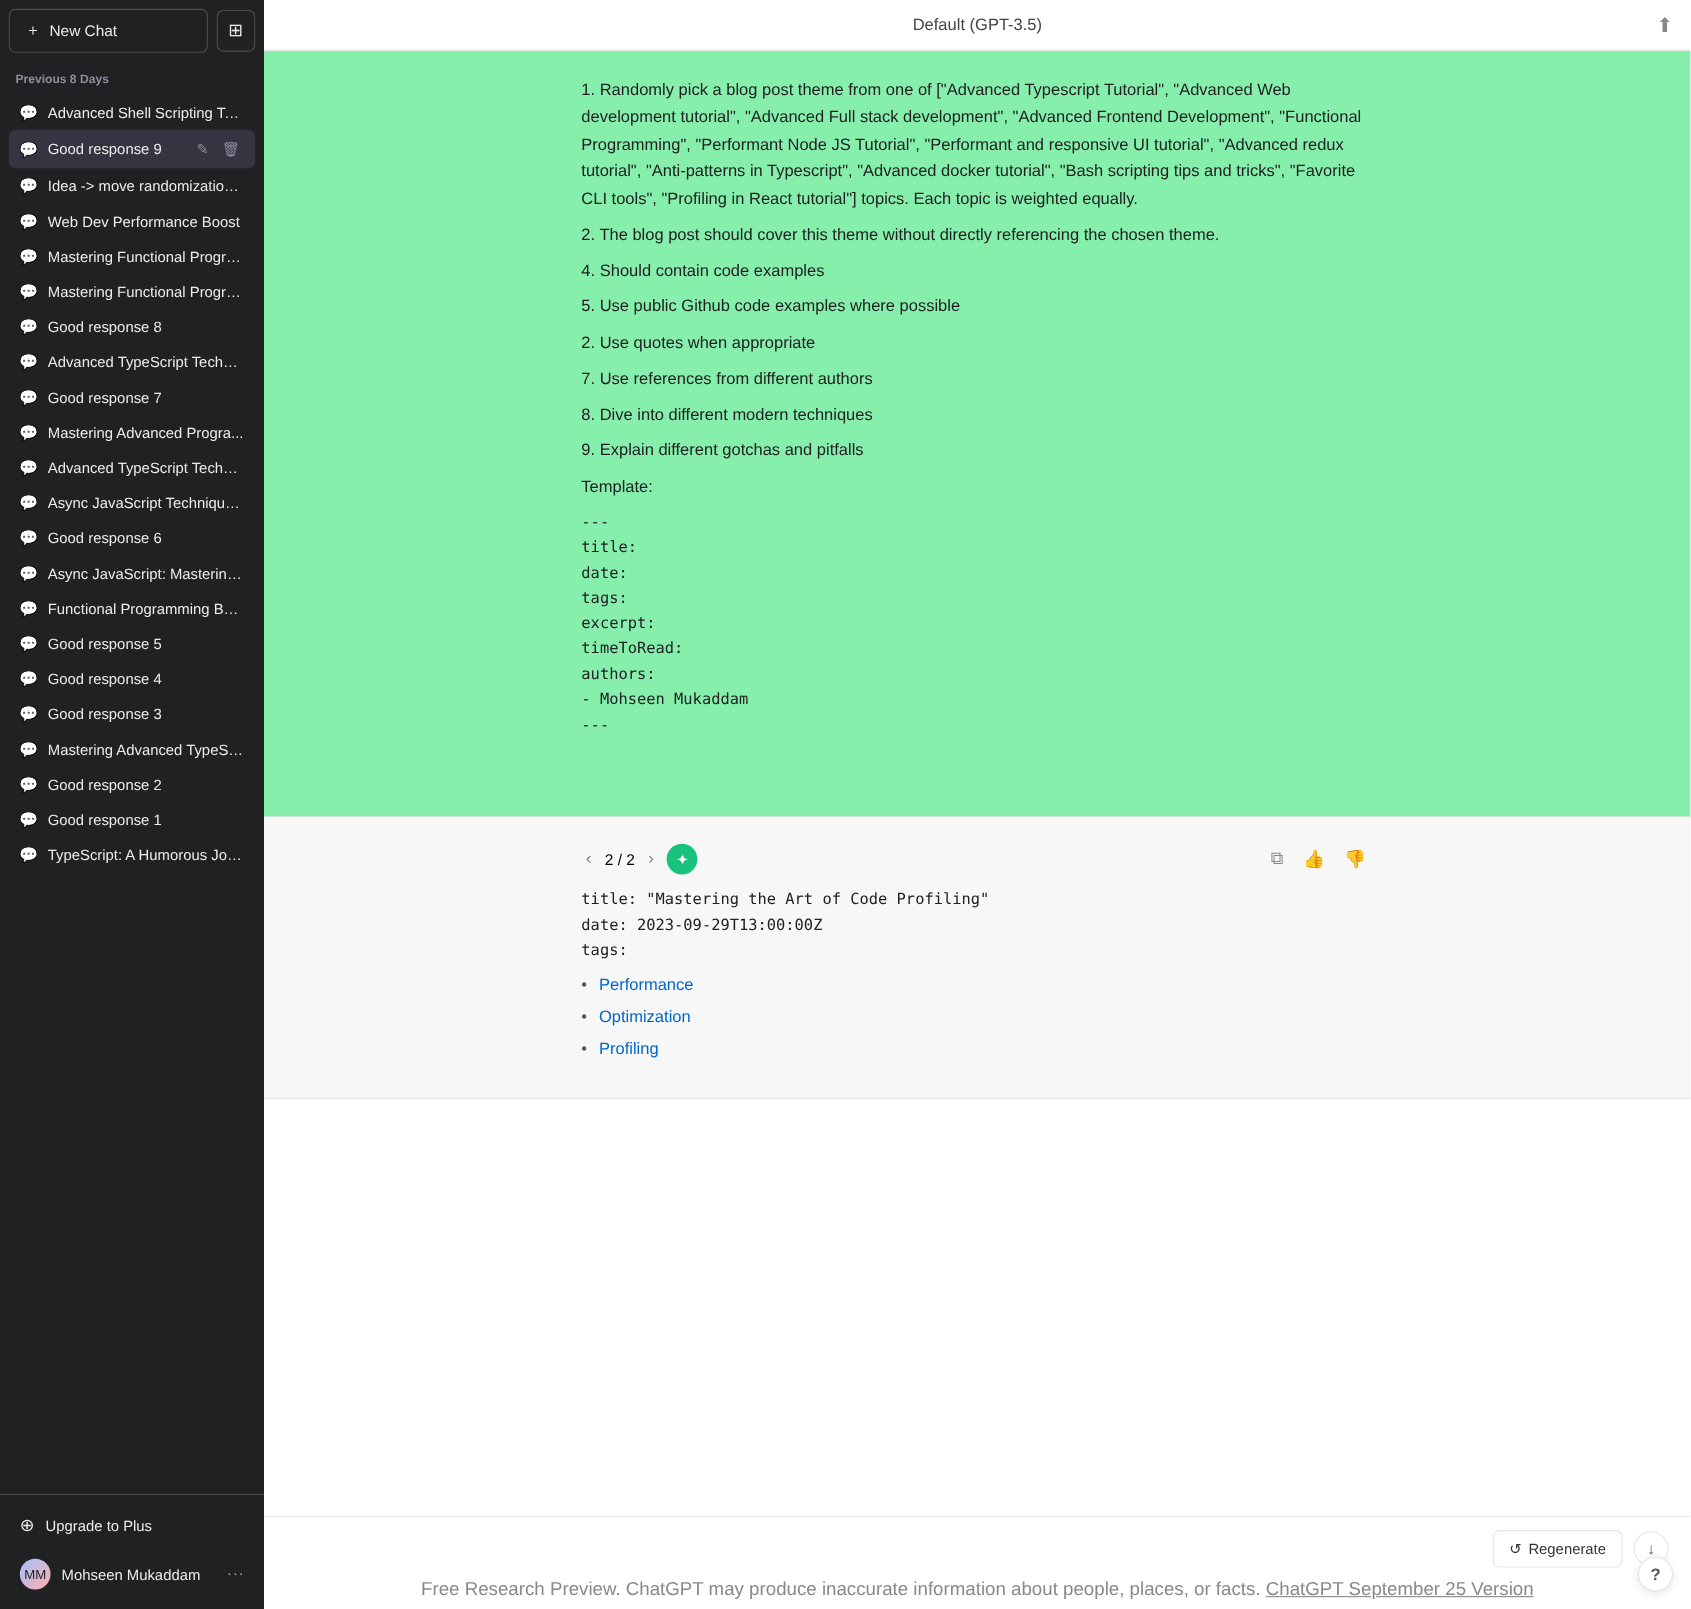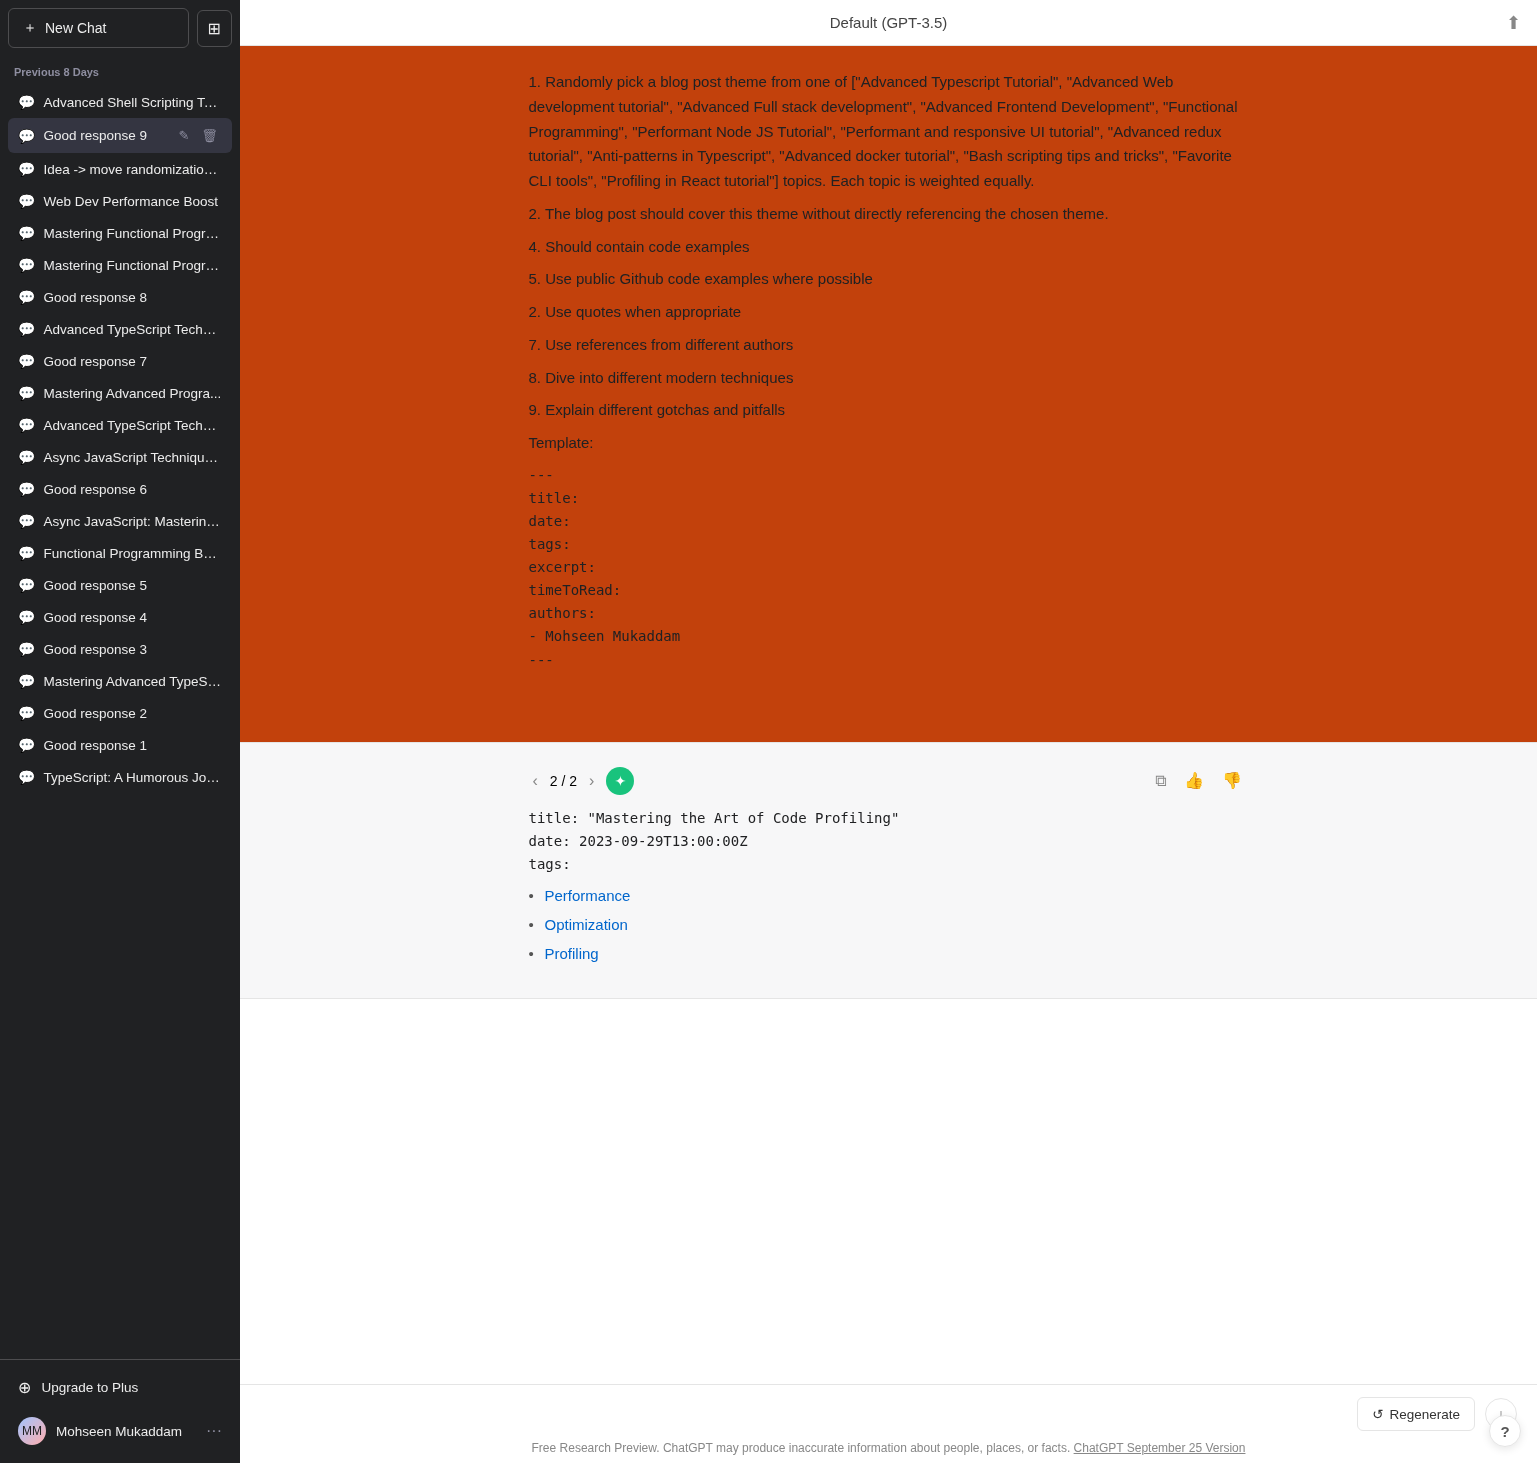--- a/index.html
+++ b/index.html
@@ -133,21 +133,21 @@
       flex-direction: column;
     }
     #chat-area::-webkit-scrollbar { width: 6px; }
     #chat-area::-webkit-scrollbar-thumb { background: #d1d1d1; border-radius: 4px; }
 
     .message-block {
       padding: 24px 40px;
       border-bottom: 1px solid #e5e5e5;
     }
     .message-block.assistant { background: #f7f7f8; }
-    .message-block.user { background: #c2410c; }
+    .message-block.user { background: #86efac; }
 
     .message-inner {
       max-width: 720px;
       margin: 0 auto;
     }
 
     
     .pagination-row {
       display: flex;
       align-items: center;
@@ -222,21 +222,21 @@
       display: flex; align-items: center; justify-content: center;
       color: white; font-size: 12px; flex-shrink: 0;
     }
     #send-btn {
       background: #19c37d; border: none; border-radius: 6px;
       width: 30px; height: 30px; display: flex; align-items: center; justify-content: center;
       cursor: pointer; color: white; font-size: 14px;
     }
     #send-btn:disabled { background: #ccc; cursor: default; }
     #footer-note {
-      text-align: center; font-size: 12px; color: #888; margin-top: 8px; padding: 0 10px;
+      text-align: center; font-size: 17px; color: #888; margin-top: 8px; padding: 0 10px;
     }
     #footer-note a { color: #888; text-decoration: underline; }
 
     #help-btn {
       position: fixed; bottom: 16px; right: 16px;
       background: #fff; border: 1px solid #e5e5e5; border-radius: 50%;
       width: 32px; height: 32px; display: flex; align-items: center; justify-content: center;
       cursor: pointer; color: #555; font-size: 15px; font-weight: bold;
       box-shadow: 0 2px 8px rgba(0,0,0,0.1);
     }

